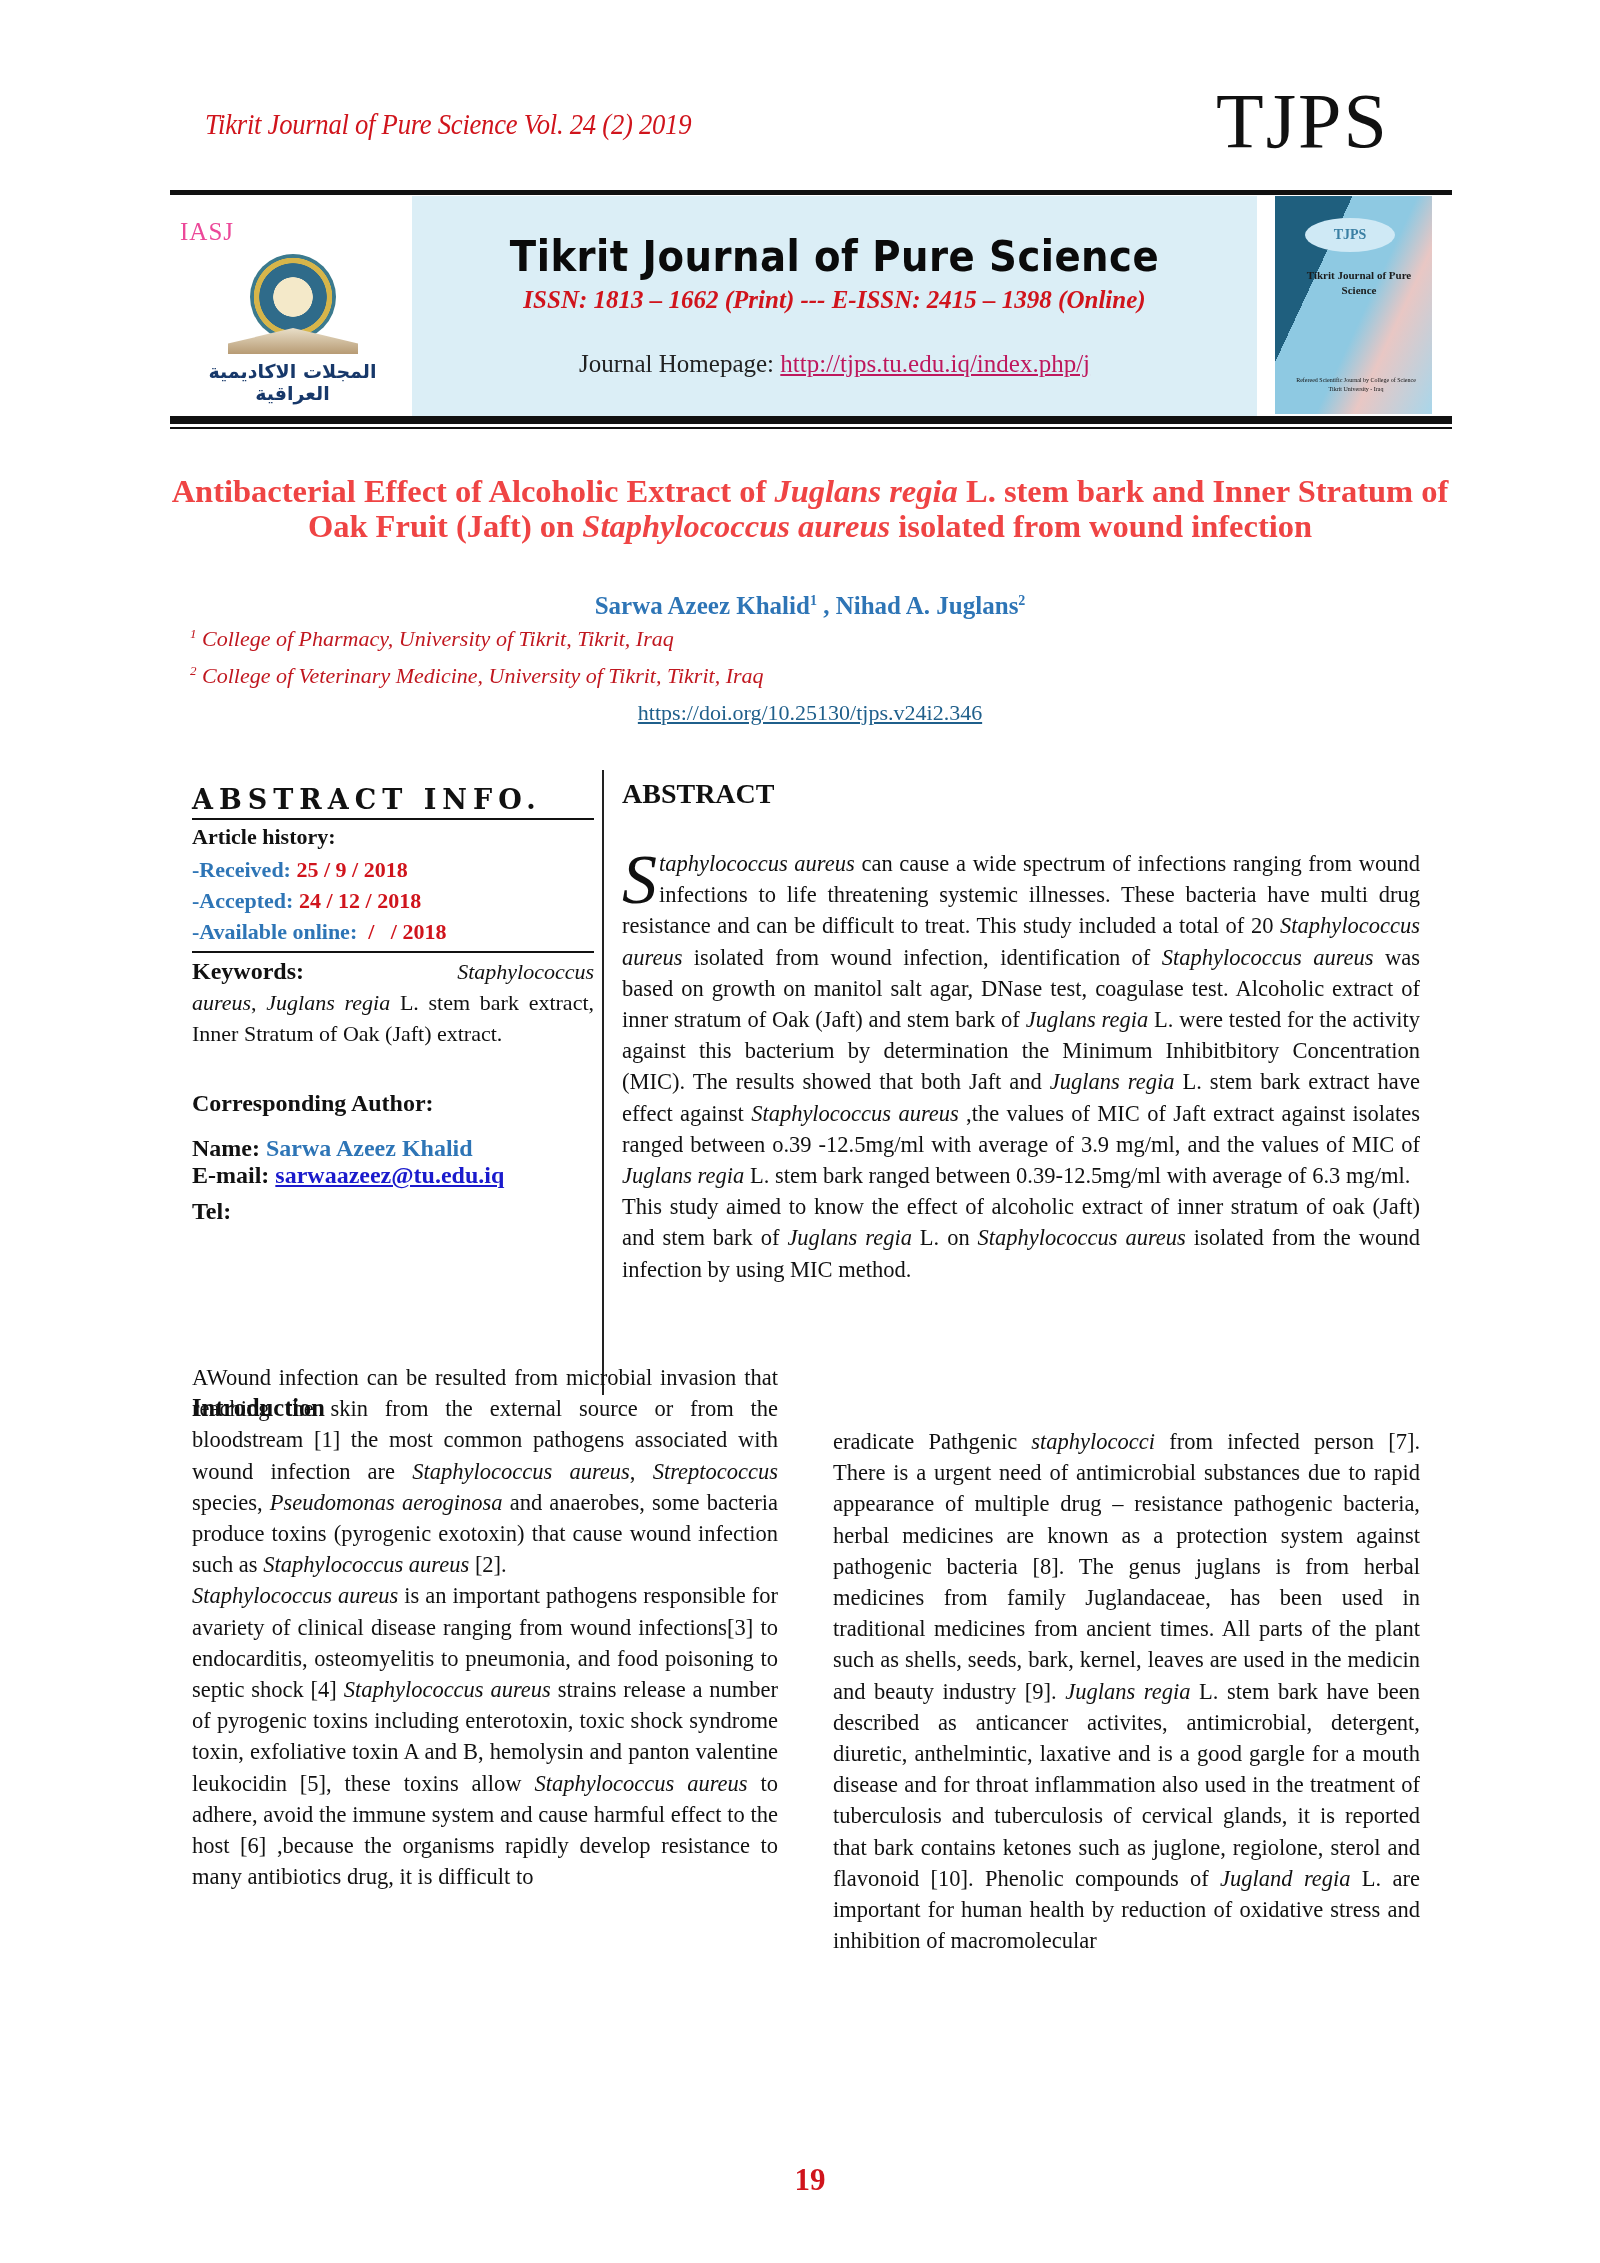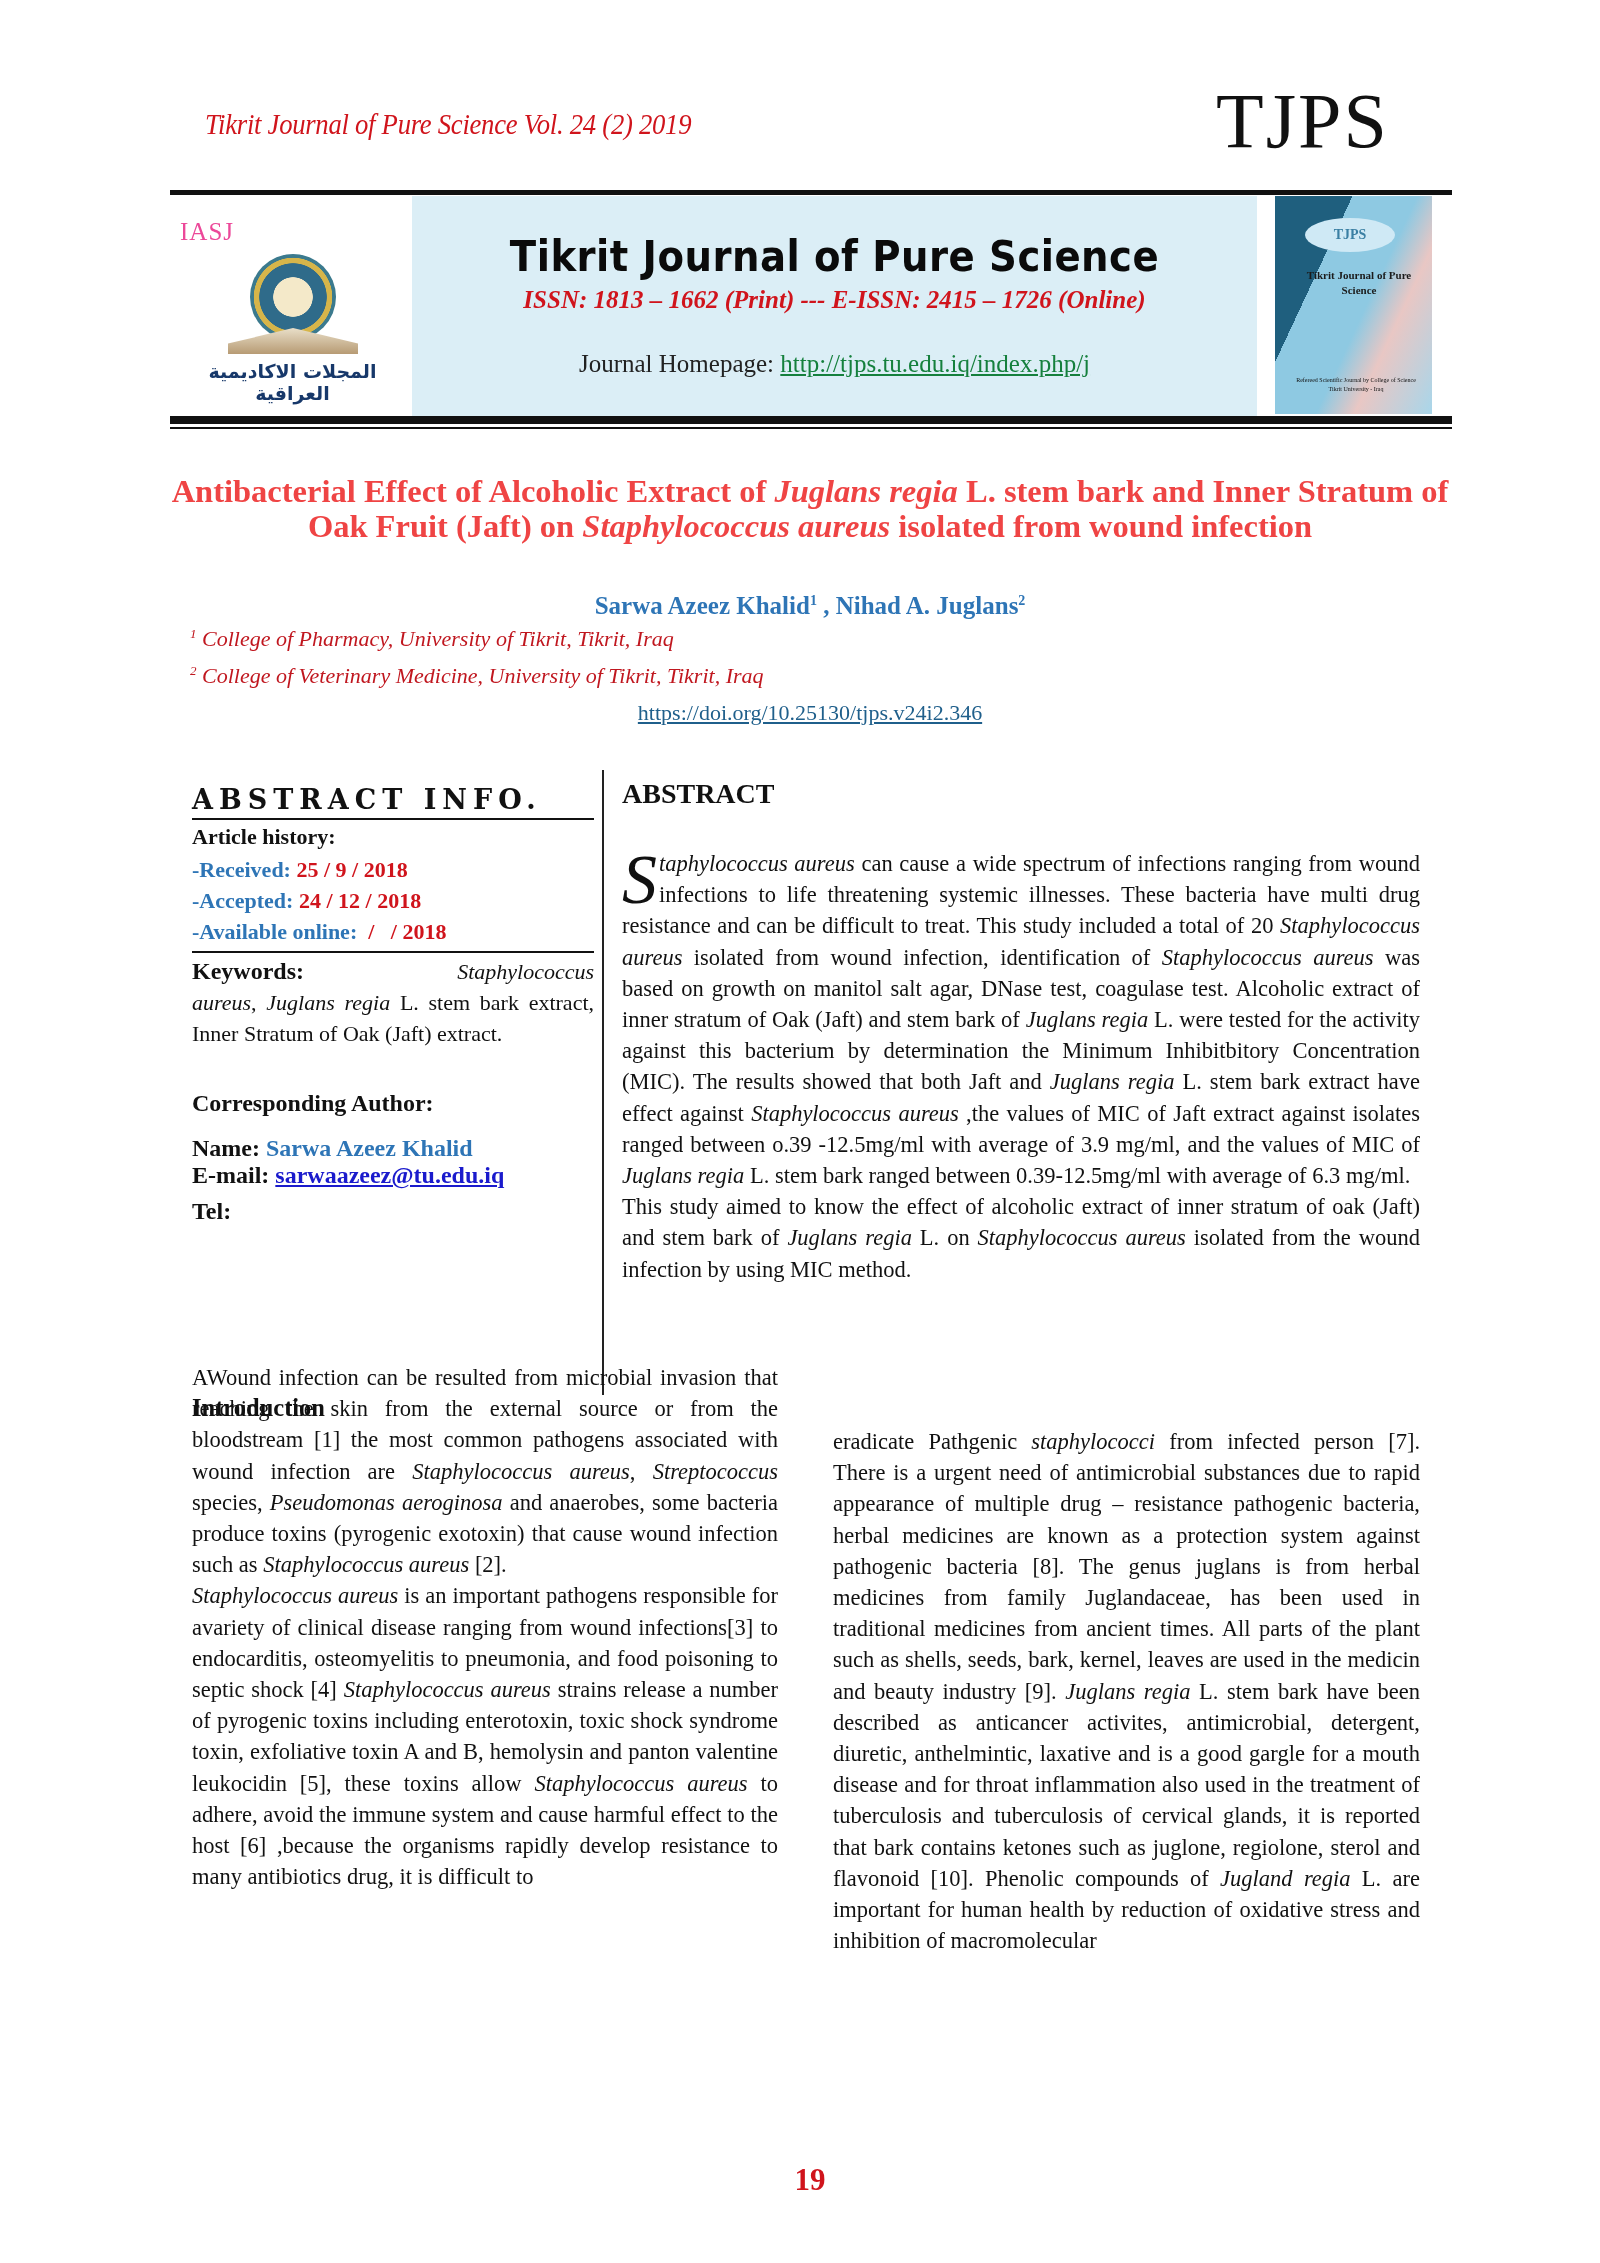--- a/index.html
+++ b/index.html
@@ -14,21 +14,21 @@
 
   .rule-top { left: 170px; top: 190px; width: 1282px; height: 5px; background: #111; }
   .rule-bot1 { left: 170px; top: 416px; width: 1282px; height: 8px; background: #111; }
   .rule-bot2 { left: 170px; top: 427px; width: 1282px; height: 2px; background: #111; }
 
   .band { left: 412px; top: 196px; width: 845px; height: 220px; background: #dbeef6; }
   .band-title { left: 412px; top: 232px; width: 845px; text-align: center; font-size: 42px; font-weight: bold;
                 font-family: "DejaVu Sans", sans-serif; letter-spacing: 0.5px; transform: scaleX(0.92); color: #0b0b0b; }
   .band-issn { left: 412px; top: 286px; width: 845px; text-align: center; font-size: 25px; font-style: italic; font-weight: bold; color: #d0141c; }
   .band-home { left: 412px; top: 350px; width: 845px; text-align: center; font-size: 25px; color: #222; }
-  .band-home a { color: #15803d; text-decoration: underline; }
+  .band-home a { color: #be185d; text-decoration: underline; }
 
   
   .logo { left: 180px; top: 210px; width: 225px; height: 200px; }
   .logo-iasj { left: 0; top: 8px; width: 225px; font-size: 25px; color: #ec4899; letter-spacing: 1px; }
   .logo-seal { left: 70px; top: 44px; width: 86px; height: 86px; border-radius: 50%;
                background: radial-gradient(circle, #f4e9c9 0 32%, #2f6b8a 33% 55%, #d6b54a 56% 64%, #3b7a8e 65% 100%); }
   .logo-book { left: 48px; top: 118px; width: 130px; height: 26px;
                background: linear-gradient(180deg, #e9dfc9, #b79b74); clip-path: polygon(0 60%, 50% 0, 100% 60%, 100% 100%, 0 100%); }
   .logo-ar { left: 0; top: 150px; width: 225px; text-align: center; font-size: 19px; font-weight: bold; color: #17386a; direction: rtl; font-family: "DejaVu Sans", sans-serif; }
 
@@ -89,21 +89,21 @@
 
 <div class="abs logo">
   <div class="abs logo-iasj">IASJ</div>
   <div class="abs logo-seal"></div>
   <div class="abs logo-book"></div>
   <div class="abs logo-ar">المجلات الاكاديمية العراقية</div>
 </div>
 
 <div class="abs band"></div>
 <div class="abs band-title">Tikrit Journal of Pure Science</div>
-<div class="abs band-issn">ISSN: 1813 – 1662 (Print)  --- E-ISSN: 2415 – 1726 (Online)</div>
+<div class="abs band-issn">ISSN: 1813 – 1662 (Print)  --- E-ISSN: 2415 – 1398 (Online)</div>
 <div class="abs band-home">
   <span>Journal Homepage: </span><a>http://tjps.tu.edu.iq/index.php/j</a>
 </div>
 
 <div class="abs cover">
   <div class="abs cover-oval">TJPS</div>
   <div class="abs cover-title">Tikrit Journal of Pure Science</div>
   <div class="abs cover-foot">Refereed Scientific Journal by College of Science Tikrit University - Iraq</div>
 </div>
 

